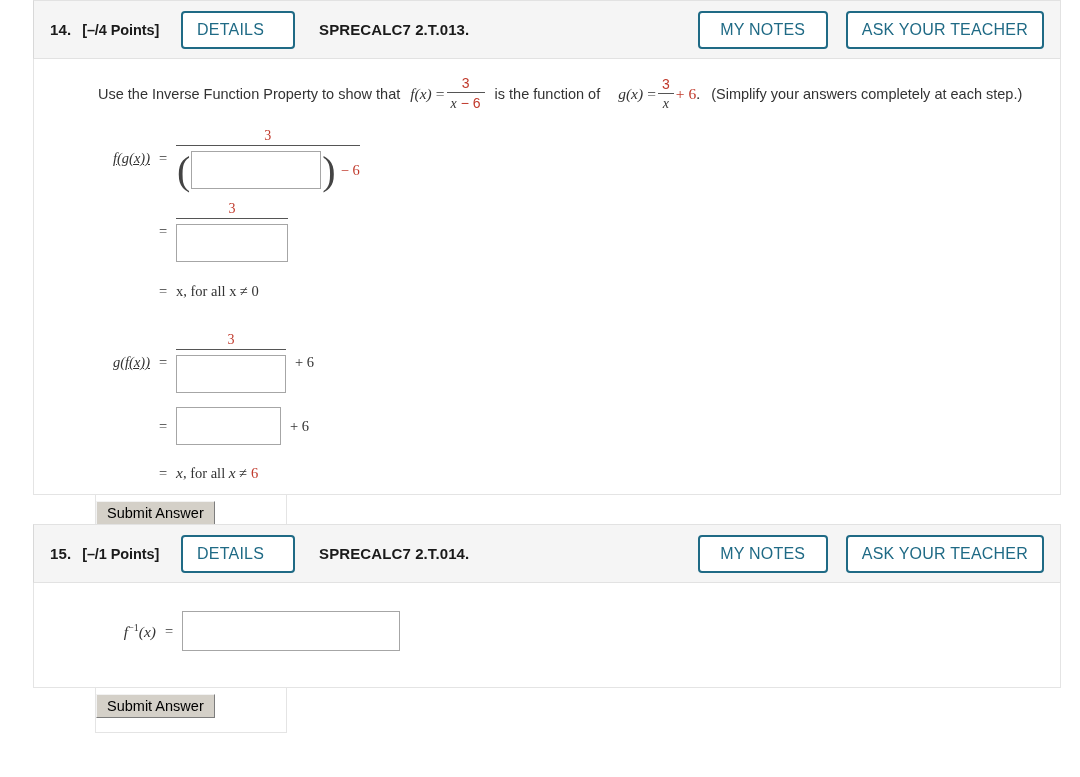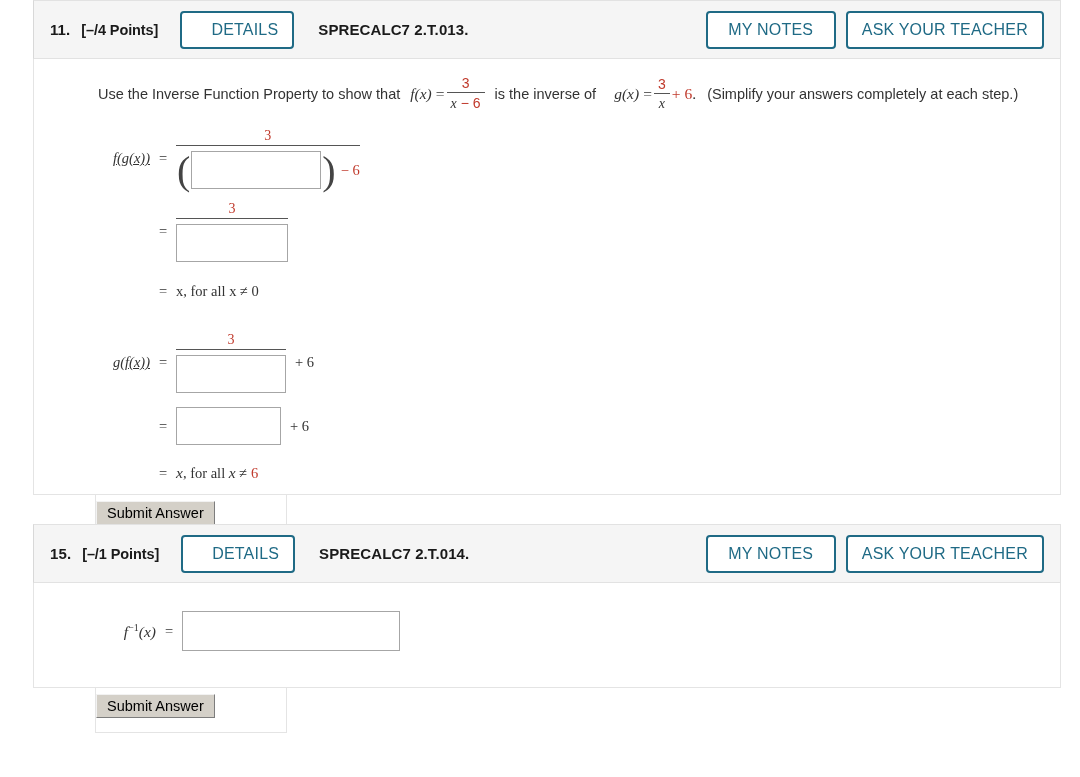--- a/index.html
+++ b/index.html
@@ -53,32 +53,32 @@
     color: #1f6a85;
     font-size: 16px;
     font-family: "Liberation Sans", sans-serif;
     letter-spacing: .2px;
     padding: 0 14px;
     height: 38px;
     line-height: 34px;
     cursor: pointer;
     white-space: nowrap;
   }
-  .btn-details { margin-left: 22px; min-width: 114px; text-align: right; }
+  .btn-details { margin-left: 22px; min-width: 114px; text-align: left; }
   .q-code {
     font-size: 15px;
     font-weight: bold;
     color: #1a1a1a;
     margin-left: 24px;
     letter-spacing: .1px;
   }
   .header-right {
     margin-left: auto;
     display: flex;
-    gap: 10px;
+    gap: 18px;
   }
   .btn-notes { min-width: 130px; text-align: center; }
   .btn-ask { min-width: 190px; text-align: right; }
 
   
   .q-body {
     position: relative;
     margin-left: 33px;
     width: 1028px;
     border-left: 1px solid #e4e4e4;
@@ -230,37 +230,37 @@
     padding: 3px 10px;
     cursor: pointer;
   }
 </style>
 </head>
 <body>
 
 <div class="question" id="q14">
 
   <div class="q-header">
-    <span class="q-num">11.</span>
+    <span class="q-num">14.</span>
     <span class="q-points">[–/4 Points]</span>
     <button class="btn-outline btn-details">DETAILS</button>
     <span class="q-code">SPRECALC7 2.T.013.</span>
     <span class="header-right">
       <button class="btn-outline btn-notes">MY NOTES</button>
       <button class="btn-outline btn-ask">ASK YOUR TEACHER</button>
     </span>
   </div>
 
   <div class="q-body">
 
     <div class="prompt">
       <span>Use the Inverse Function Property to show that</span>
       <span class="mi" style="margin-left:6px">f(x)</span>
       <span class="op">=</span><span class="frac"><span class="num red">3</span><span class="den"><span class="mi" style="font-size:14px">x</span> <span class="red">−</span> <span class="red">6</span></span></span>
-      <span style="margin-left:4px">is the inverse of</span>
+      <span style="margin-left:4px">is the function of</span>
       <span class="mi" style="margin-left:14px">g(x)</span>
       <span class="op">=</span><span class="frac"><span class="num red">3</span><span class="den mi" style="font-size:14px">x</span></span><span class="op red">+</span> <span class="mn red">6</span><span class="op">.</span>
       <span style="margin-left:7px">(Simplify your answers completely at each step.)</span>
     </div>
 
     <div class="ans-rows">
 
       <div class="row" style="margin-top:2px">
         <span class="row-label">f(g(x))</span>
         <span class="eq">=</span>

